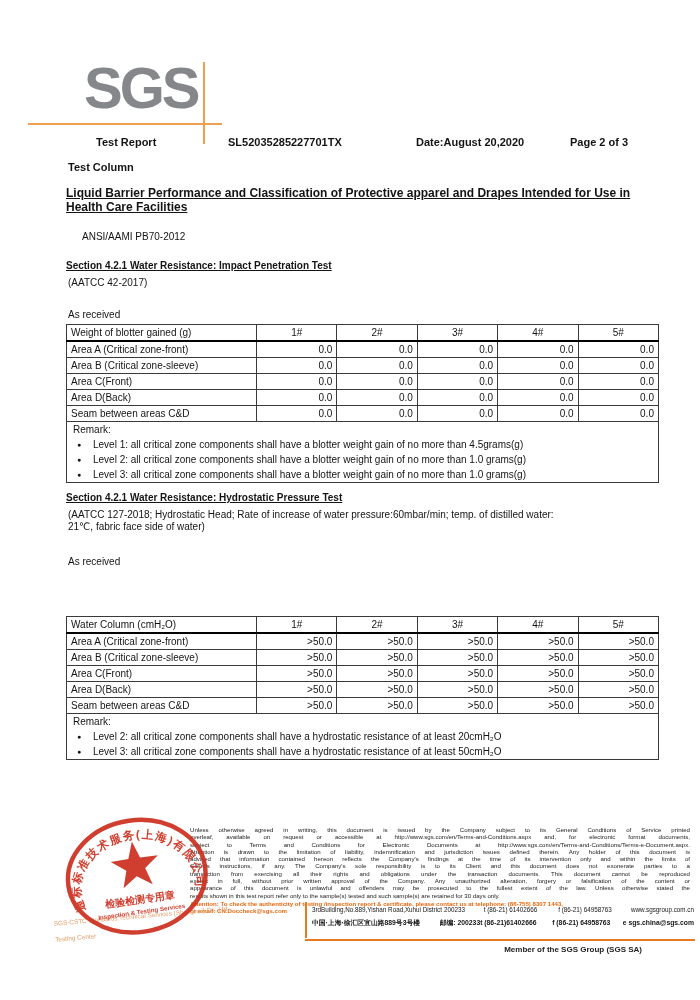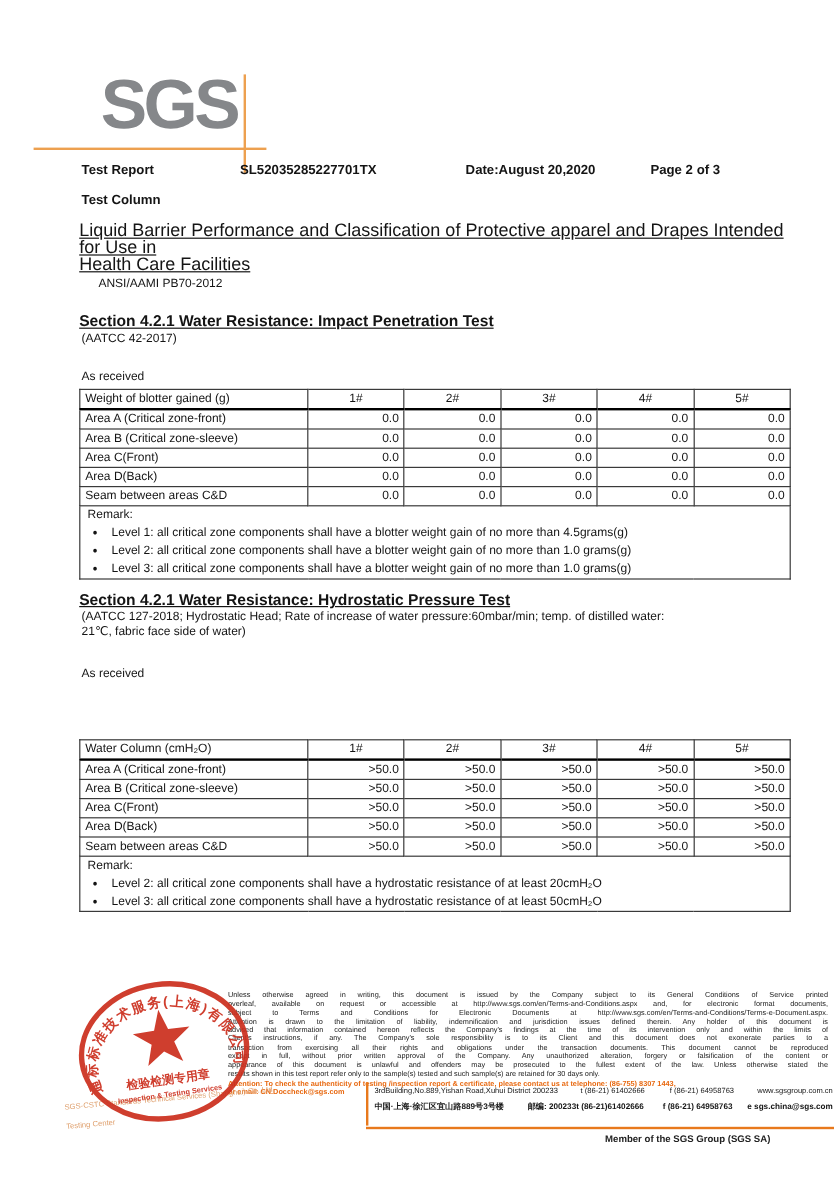--- a/index.html
+++ b/index.html
@@ -4,29 +4,29 @@
 <style>
   html,body{margin:0;padding:0;background:#fff;}
   .page{position:relative;width:700px;height:984px;background:#ffffff;
         font-family:"Liberation Sans","DejaVu Sans",sans-serif;color:#141414;overflow:hidden;}
 
   
   .logo{position:absolute;left:84px;top:56px;font-size:58px;font-weight:bold;
         letter-spacing:-3px;color:#85878a;line-height:64px;}
   .logo-hline{position:absolute;left:28px;top:123px;width:194px;height:2px;background:#eda04f;}
   .logo-vline{position:absolute;left:203px;top:62px;width:2px;height:82px;background:#eda04f;}
-  .hdr{position:absolute;top:136px;font-size:11px;font-weight:bold;white-space:nowrap;}
+  .hdr{position:absolute;top:136px;font-size:11px;font-weight:bold;white-space:nowrap;margin-left:28px;}
   .doc-type{left:68px;} .report-no{left:200px;} .date{left:388px;} .page-no{left:542px;}
   .result{position:absolute;left:68px;top:161px;font-size:11px;font-weight:bold;}
 
   
-  .title{position:absolute;left:66px;top:186px;width:592px;font-size:15px;font-weight:normal;line-height:14px;}
+  .title{position:absolute;left:66px;top:186px;width:592px;font-size:12px;font-weight:bold;line-height:14px;}
   .title div{text-decoration:underline;}
   .standard{position:absolute;left:66px;top:231px;font-size:10px;margin-left:16px;}
-  .sec-heading{position:absolute;left:66px;font-size:13px;font-weight:bold;text-decoration:underline;white-space:nowrap;}
+  .sec-heading{position:absolute;left:66px;font-size:10px;font-weight:bold;text-decoration:underline;white-space:nowrap;}
   .s1{top:260px;} .s2{top:492px;}
   .sec-method{position:absolute;left:68px;font-size:10px;line-height:11.5px;width:592px;}
   .s1m{top:277px;} .s2m{top:509px;}
   .cond{position:absolute;left:68px;font-size:10px;}
   .c1{top:309px;} .c2{top:556px;}
 
   .data-table{position:absolute;left:66px;width:592px;border-collapse:collapse;table-layout:fixed;
               font-size:10px;color:#141414;}
   .t1{top:324px;} .t2{top:570px;margin-top:46px;}
   .data-table col.c0{width:190px;} .data-table col.cv{width:80.4px;}

